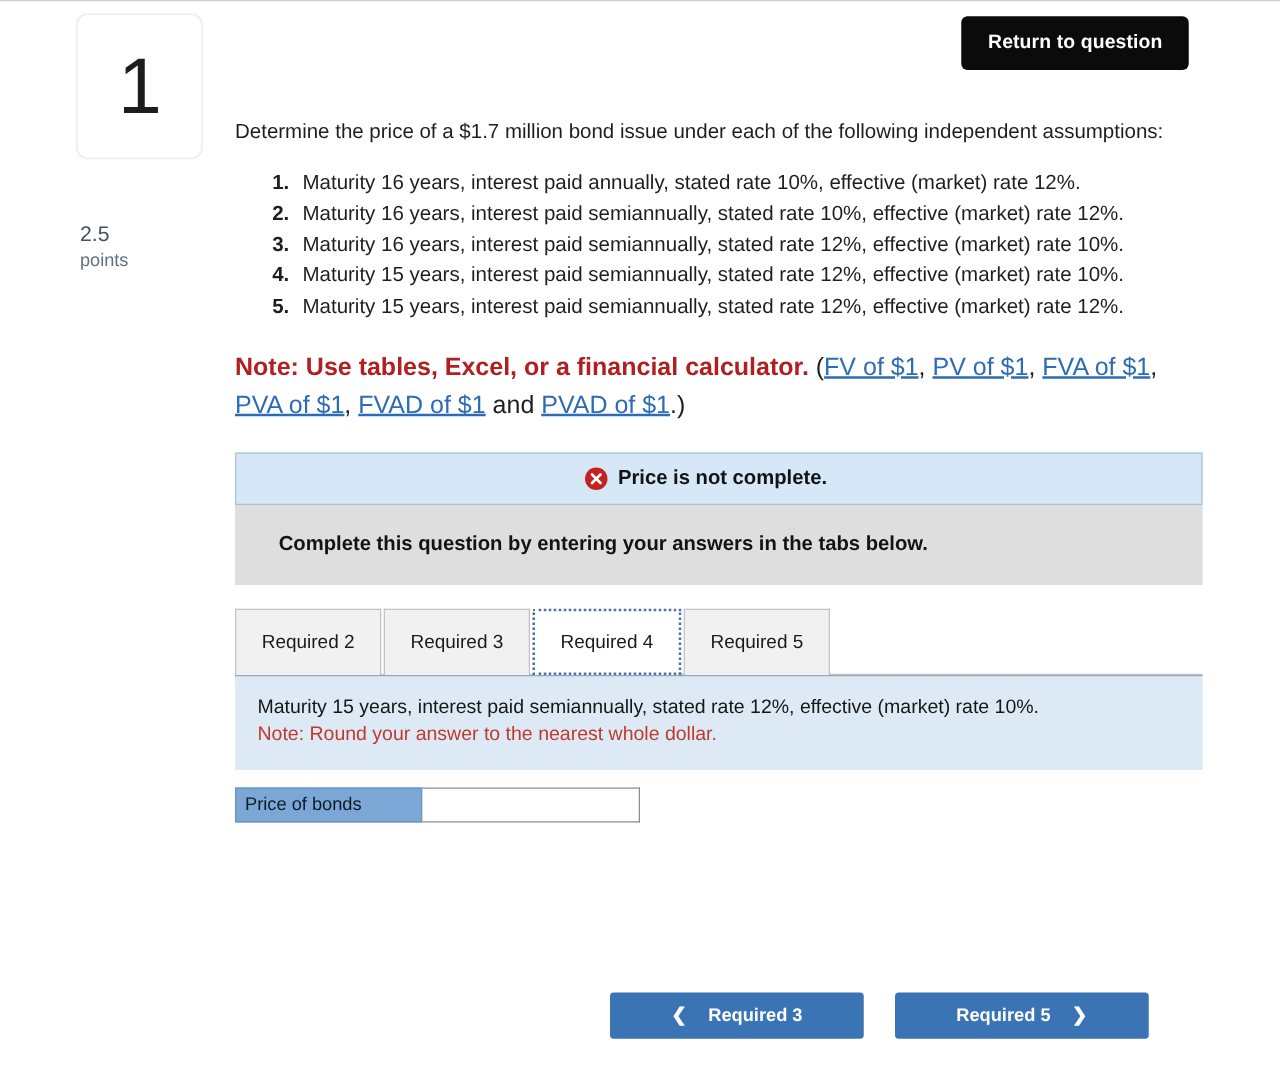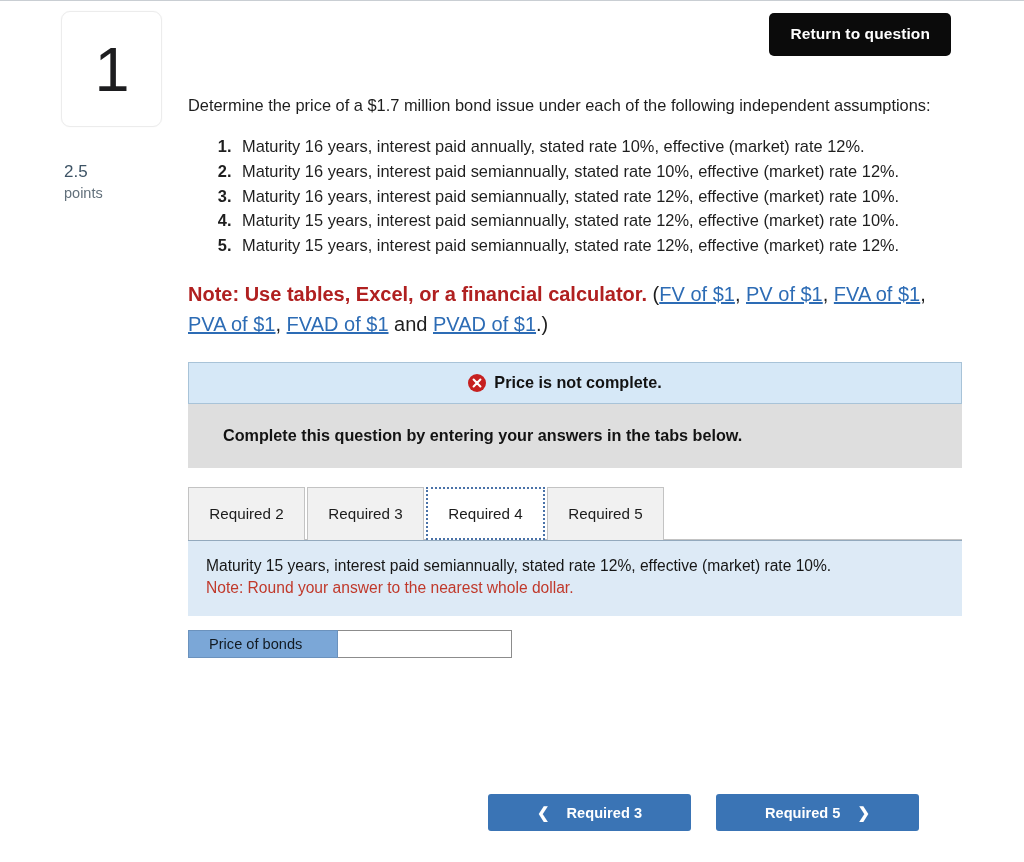--- a/index.html
+++ b/index.html
@@ -42,21 +42,21 @@
     justify-content: center;
   }
   .qnum-box .num {
     font-size: 63px;
     font-weight: 400;
     color: #1d1d1f;
     line-height: 1;
     letter-spacing: -1px;
   }
   .points-wrap {
-    margin-top: 34px;
+    margin-top: 50px;
     padding-left: 3px;
   }
   .points-value {
     font-size: 17px;
     color: #3d5365;
     line-height: 1.25;
   }
   .points-label {
     font-size: 14.5px;
     color: #62707b;
@@ -239,21 +239,21 @@
     display: flex;
     align-items: stretch;
   }
   .answer-label {
     width: 150px;
     height: 28px;
     background: #7ba7d7;
     border: 1px solid #6b92bd;
     display: flex;
     align-items: center;
-    padding-left: 20px;
+    padding-left: 7px;
     font-size: 14.6px;
     color: #111a22;
   }
   .answer-input {
     width: 174px;
     height: 28px;
     background: #ffffff;
     border: 1px solid #8c8c8c;
     border-left: none;
     font-size: 14.6px;

